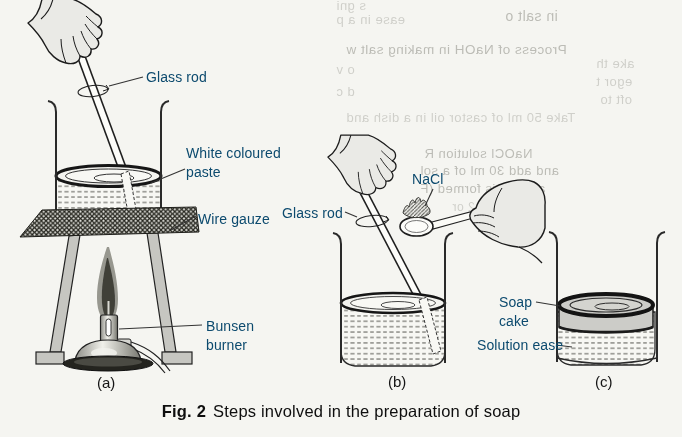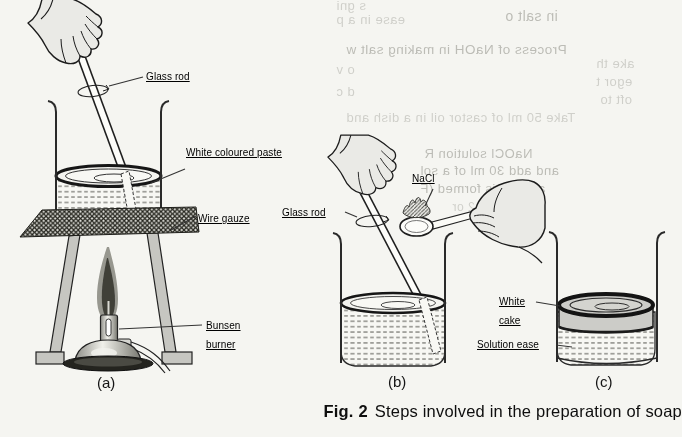--- a/index.html
+++ b/index.html
@@ -10,27 +10,26 @@
   }
   .ghost-layer{position:absolute;inset:0;z-index:1;}
   .ghost{
     position:absolute;white-space:nowrap;color:#94948c;opacity:.38;
     transform:scaleX(-1);filter:blur(.5px);font-size:13px;letter-spacing:.5px;
   }
   .ghost.strong{opacity:.58;}
   svg.art{position:absolute;left:0;top:0;z-index:2;}
   .label-layer{position:absolute;inset:0;z-index:3;}
   .lbl{
-    position:absolute;font-size:10px;line-height:18.5px;color:#000000;
+    position:absolute;font-size:14px;line-height:18.5px;color:#0c4a6e;
     letter-spacing:.1px;
-    text-decoration:underline;
   }
   .panel-letter{position:absolute;font-size:15px;color:#151515;}
   .caption{
-    position:absolute;left:0;top:402px;width:682px;text-align:right;
+    position:absolute;left:0;top:402px;width:682px;text-align:center;
     font-size:16.5px;color:#0e0e0e;letter-spacing:.2px;
   }
   .caption b{font-weight:bold;margin-right:7px;}
 </style>
 </head>
 <body>
 
 <div class="page">
 
   <div class="ghost-layer">
@@ -232,21 +231,21 @@
     <div class="lbl" style="left:146px;top:68px">Glass rod</div>
     <div class="lbl" style="left:186px;top:144px;width:112px">White coloured paste</div>
     <div class="lbl" style="left:198px;top:210px">Wire gauze</div>
     <div class="lbl" style="left:206px;top:317px;width:64px">Bunsen burner</div>
     <div class="panel-letter" style="left:97px;top:374px">(a)</div>
 
     <div class="lbl" style="left:282px;top:204px">Glass rod</div>
     <div class="lbl" style="left:412px;top:170px">NaCl</div>
     <div class="panel-letter" style="left:388px;top:373px">(b)</div>
 
-    <div class="lbl" style="left:499px;top:293px;width:46px">White cake</div>
+    <div class="lbl" style="left:499px;top:293px;width:46px">Soap cake</div>
     <div class="lbl" style="left:477px;top:336px">Solution ease</div>
     <div class="panel-letter" style="left:595px;top:373px">(c)</div>
 
     <div class="caption">
       <b>Fig. 2</b><span>Steps involved in the preparation of soap</span>
     </div>
   </div>
 </div>
 
 </body></html>

